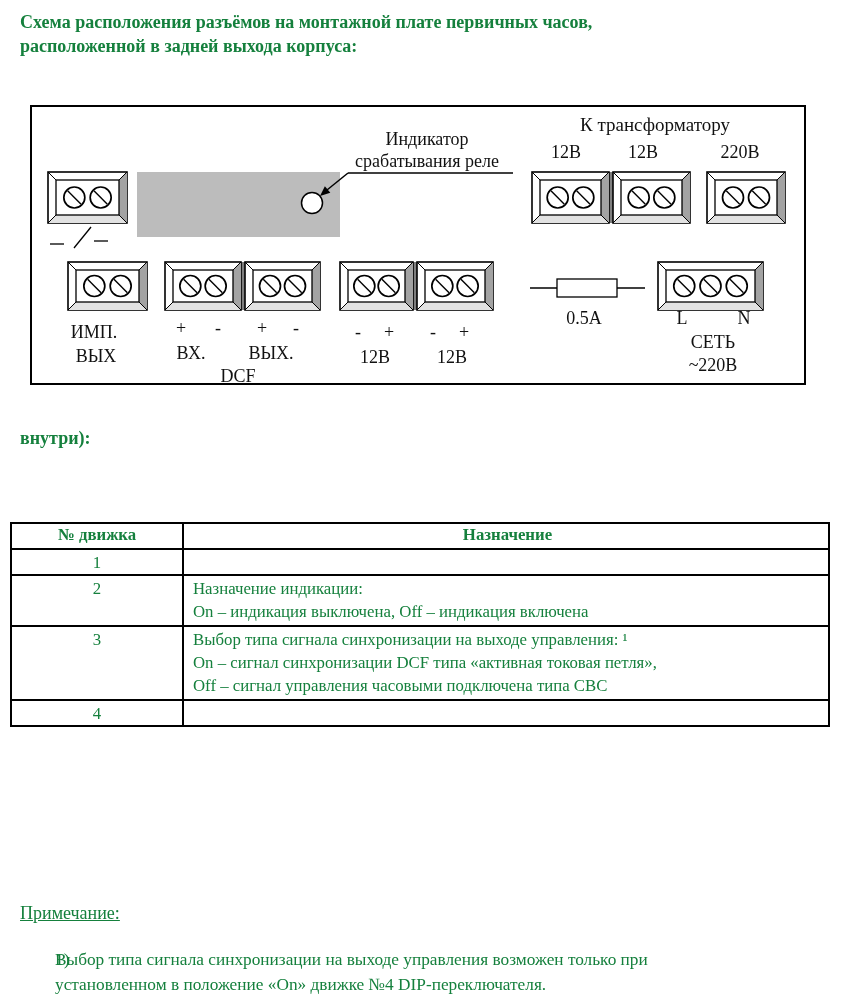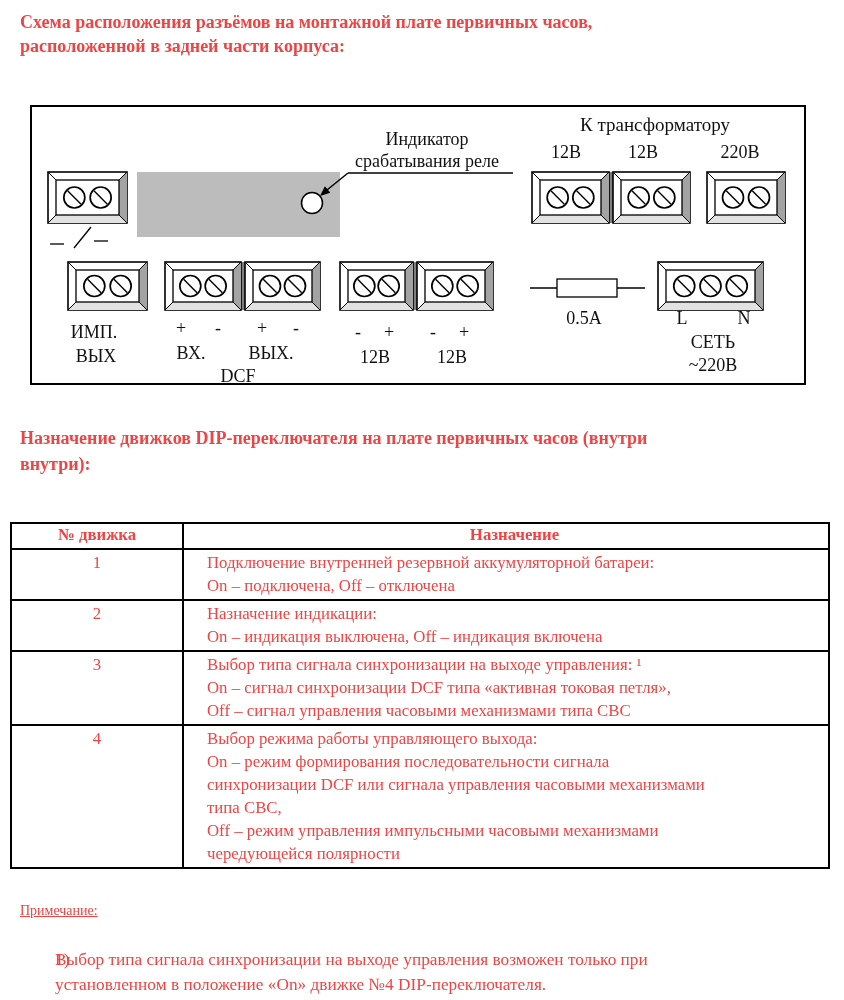--- a/index.html
+++ b/index.html
@@ -1,45 +1,45 @@
 <!DOCTYPE html>
 <html><head>
 <meta charset="utf-8">
 <style>
   html,body{margin:0;padding:0;background:#fff;}
   .page{position:relative;width:844px;height:1000px;background:#fff;overflow:hidden;
-        font-family:"Liberation Serif","DejaVu Serif",serif;color:#ef4444;}
+        font-family:"Liberation Serif","DejaVu Serif",serif;color:#15803d;}
   .heading{position:absolute;font-weight:bold;font-size:18px;line-height:24px;white-space:nowrap;}
   #title{left:20px;top:10px;}
   #dipHeading{left:20px;top:425px;line-height:26px;}
   
   #diagramSvg{position:absolute;left:30px;top:105px;}
   #diagramSvg text{font-family:"Liberation Serif","DejaVu Serif",serif;fill:#111;}
   .t18{font-size:18px;} .t19{font-size:19px;} .mid{text-anchor:middle;}
   
   .dip-table{position:absolute;left:10px;top:522px;width:816px;border:2px solid #000;font-size:16.8px;}
   .trow{display:flex;border-top:2px solid #000;}
   .trow:first-child{border-top:none;}
   .c1{width:170px;flex-shrink:0;border-right:2px solid #000;text-align:center;line-height:23px;padding-top:1px;}
-  .c2{flex:1;line-height:23px;padding:1px 6px 2px 23px;white-space:pre-line;}
+  .c2{flex:1;line-height:23px;padding:1px 6px 2px 9px;white-space:pre-line;}
   .thead .c1,.thead .c2{font-weight:bold;text-align:center;padding-top:0;line-height:22px;}
   
-  #noteHeading{position:absolute;left:20px;top:903px;font-size:14px;text-decoration:underline;}
+  #noteHeading{position:absolute;left:20px;top:903px;font-size:18px;text-decoration:underline;}
   .note-item{position:absolute;left:55px;top:947px;font-size:17.3px;line-height:25px;}
   .note-item .marker{position:absolute;left:0;top:0;}
   .note-item .lines{white-space:pre-line;width:730px;}
 </style>
 </head>
 <body>
 
 <div class="page">
 
   <div id="title" class="heading">
     <div>Схема расположения разъёмов на монтажной плате первичных часов,</div>
-    <div>расположенной в задней части корпуса:</div>
+    <div>расположенной в задней выхода корпуса:</div>
   </div>
 
   <svg id="diagramSvg" width="776" height="284" viewBox="0 0 776 284">
 
     <rect x="1" y="1" width="774" height="278" fill="#fff" stroke="#000" stroke-width="2"></rect>
 
     <rect x="107" y="67" width="203" height="65" fill="#bcbcbc"></rect>
     <circle cx="282" cy="98" r="10.5" fill="#fff" stroke="#000" stroke-width="1.5"></circle>
 
     <text x="397" y="40" class="t18 mid">Индикатор</text>
@@ -232,53 +232,44 @@
     <text x="434" y="233" class="t18 mid">+</text>
     <text x="422" y="258" class="t18 mid">12В</text>
 
     <text x="652" y="219" class="t18 mid">L</text>
     <text x="714" y="219" class="t18 mid">N</text>
     <text x="683" y="243" class="t18 mid">СЕТЬ</text>
     <text x="683" y="266" class="t18 mid">~220В</text>
   </svg>
 
   <div id="dipHeading" class="heading">
-    <div>Назначение движков DIP-переключателя на плате первичных часов (внутри</div>
     <div>внутри):</div>
   </div>
 
   <div class="dip-table">
     <div class="trow thead">
       <div class="c1">№ движка</div>
       <div class="c2">Назначение</div>
     </div>
     <div class="trow">
       <div class="c1">1</div>
-      <div class="c2">Подключение внутренней резервной аккумуляторной батареи:
-On – подключена, Off – отключена</div>
     </div>
     <div class="trow">
       <div class="c1">2</div>
       <div class="c2">Назначение индикации:
 On – индикация выключена, Off – индикация включена</div>
     </div>
     <div class="trow">
       <div class="c1">3</div>
       <div class="c2">Выбор типа сигнала синхронизации на выходе управления: ¹
 On – сигнал синхронизации DCF типа «активная токовая петля»,
-Off – сигнал управления часовыми механизмами типа СВС</div>
+Off – сигнал управления часовыми подключена типа СВС</div>
     </div>
     <div class="trow">
       <div class="c1">4</div>
-      <div class="c2">Выбор режима работы управляющего выхода:
-On – режим формирования последовательности сигнала
-синхронизации DCF или сигнала управления часовыми механизмами
-типа СВС,
-Off – режим управления импульсными часовыми механизмами
-чередующейся полярности</div>
     </div>
   </div>
 
   <div id="noteHeading">Примечание:</div>
   <div class="note-item">
     <span class="marker">1)</span>
     <div class="lines">Выбор типа сигнала синхронизации на выходе управления возможен только при
 установленном в положение «On» движке №4 DIP-переключателя.</div>
   </div>
 

